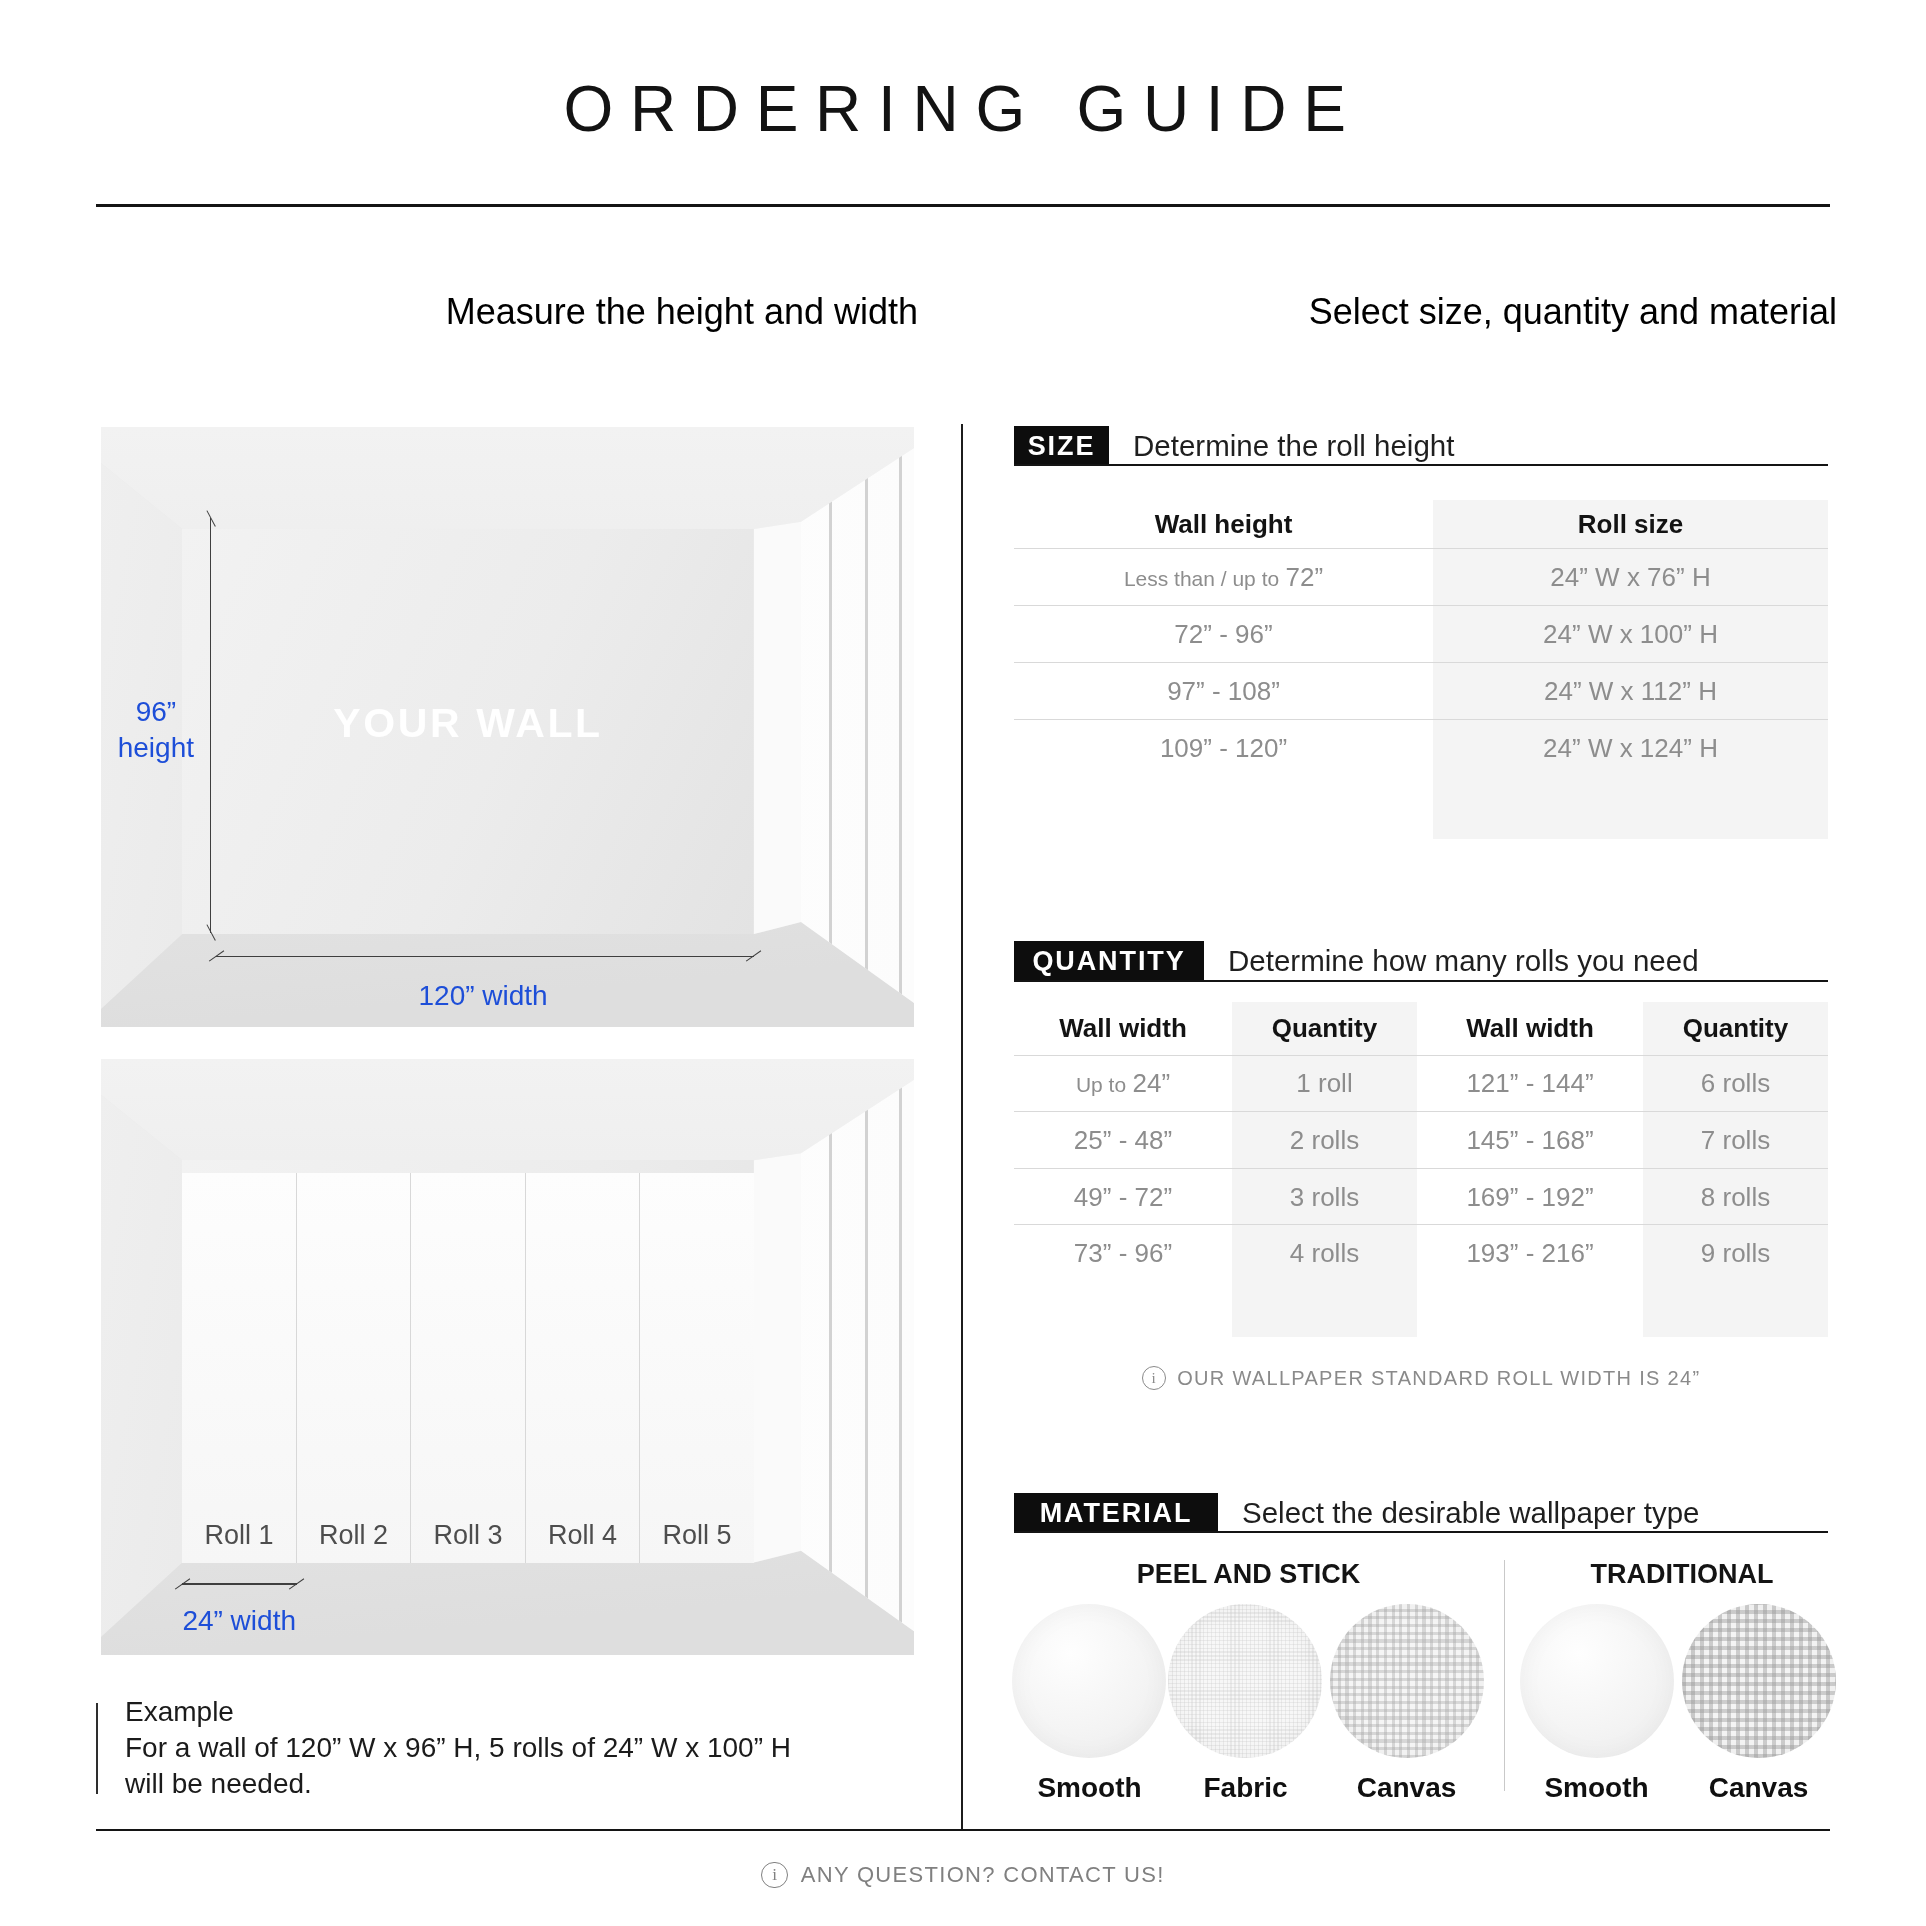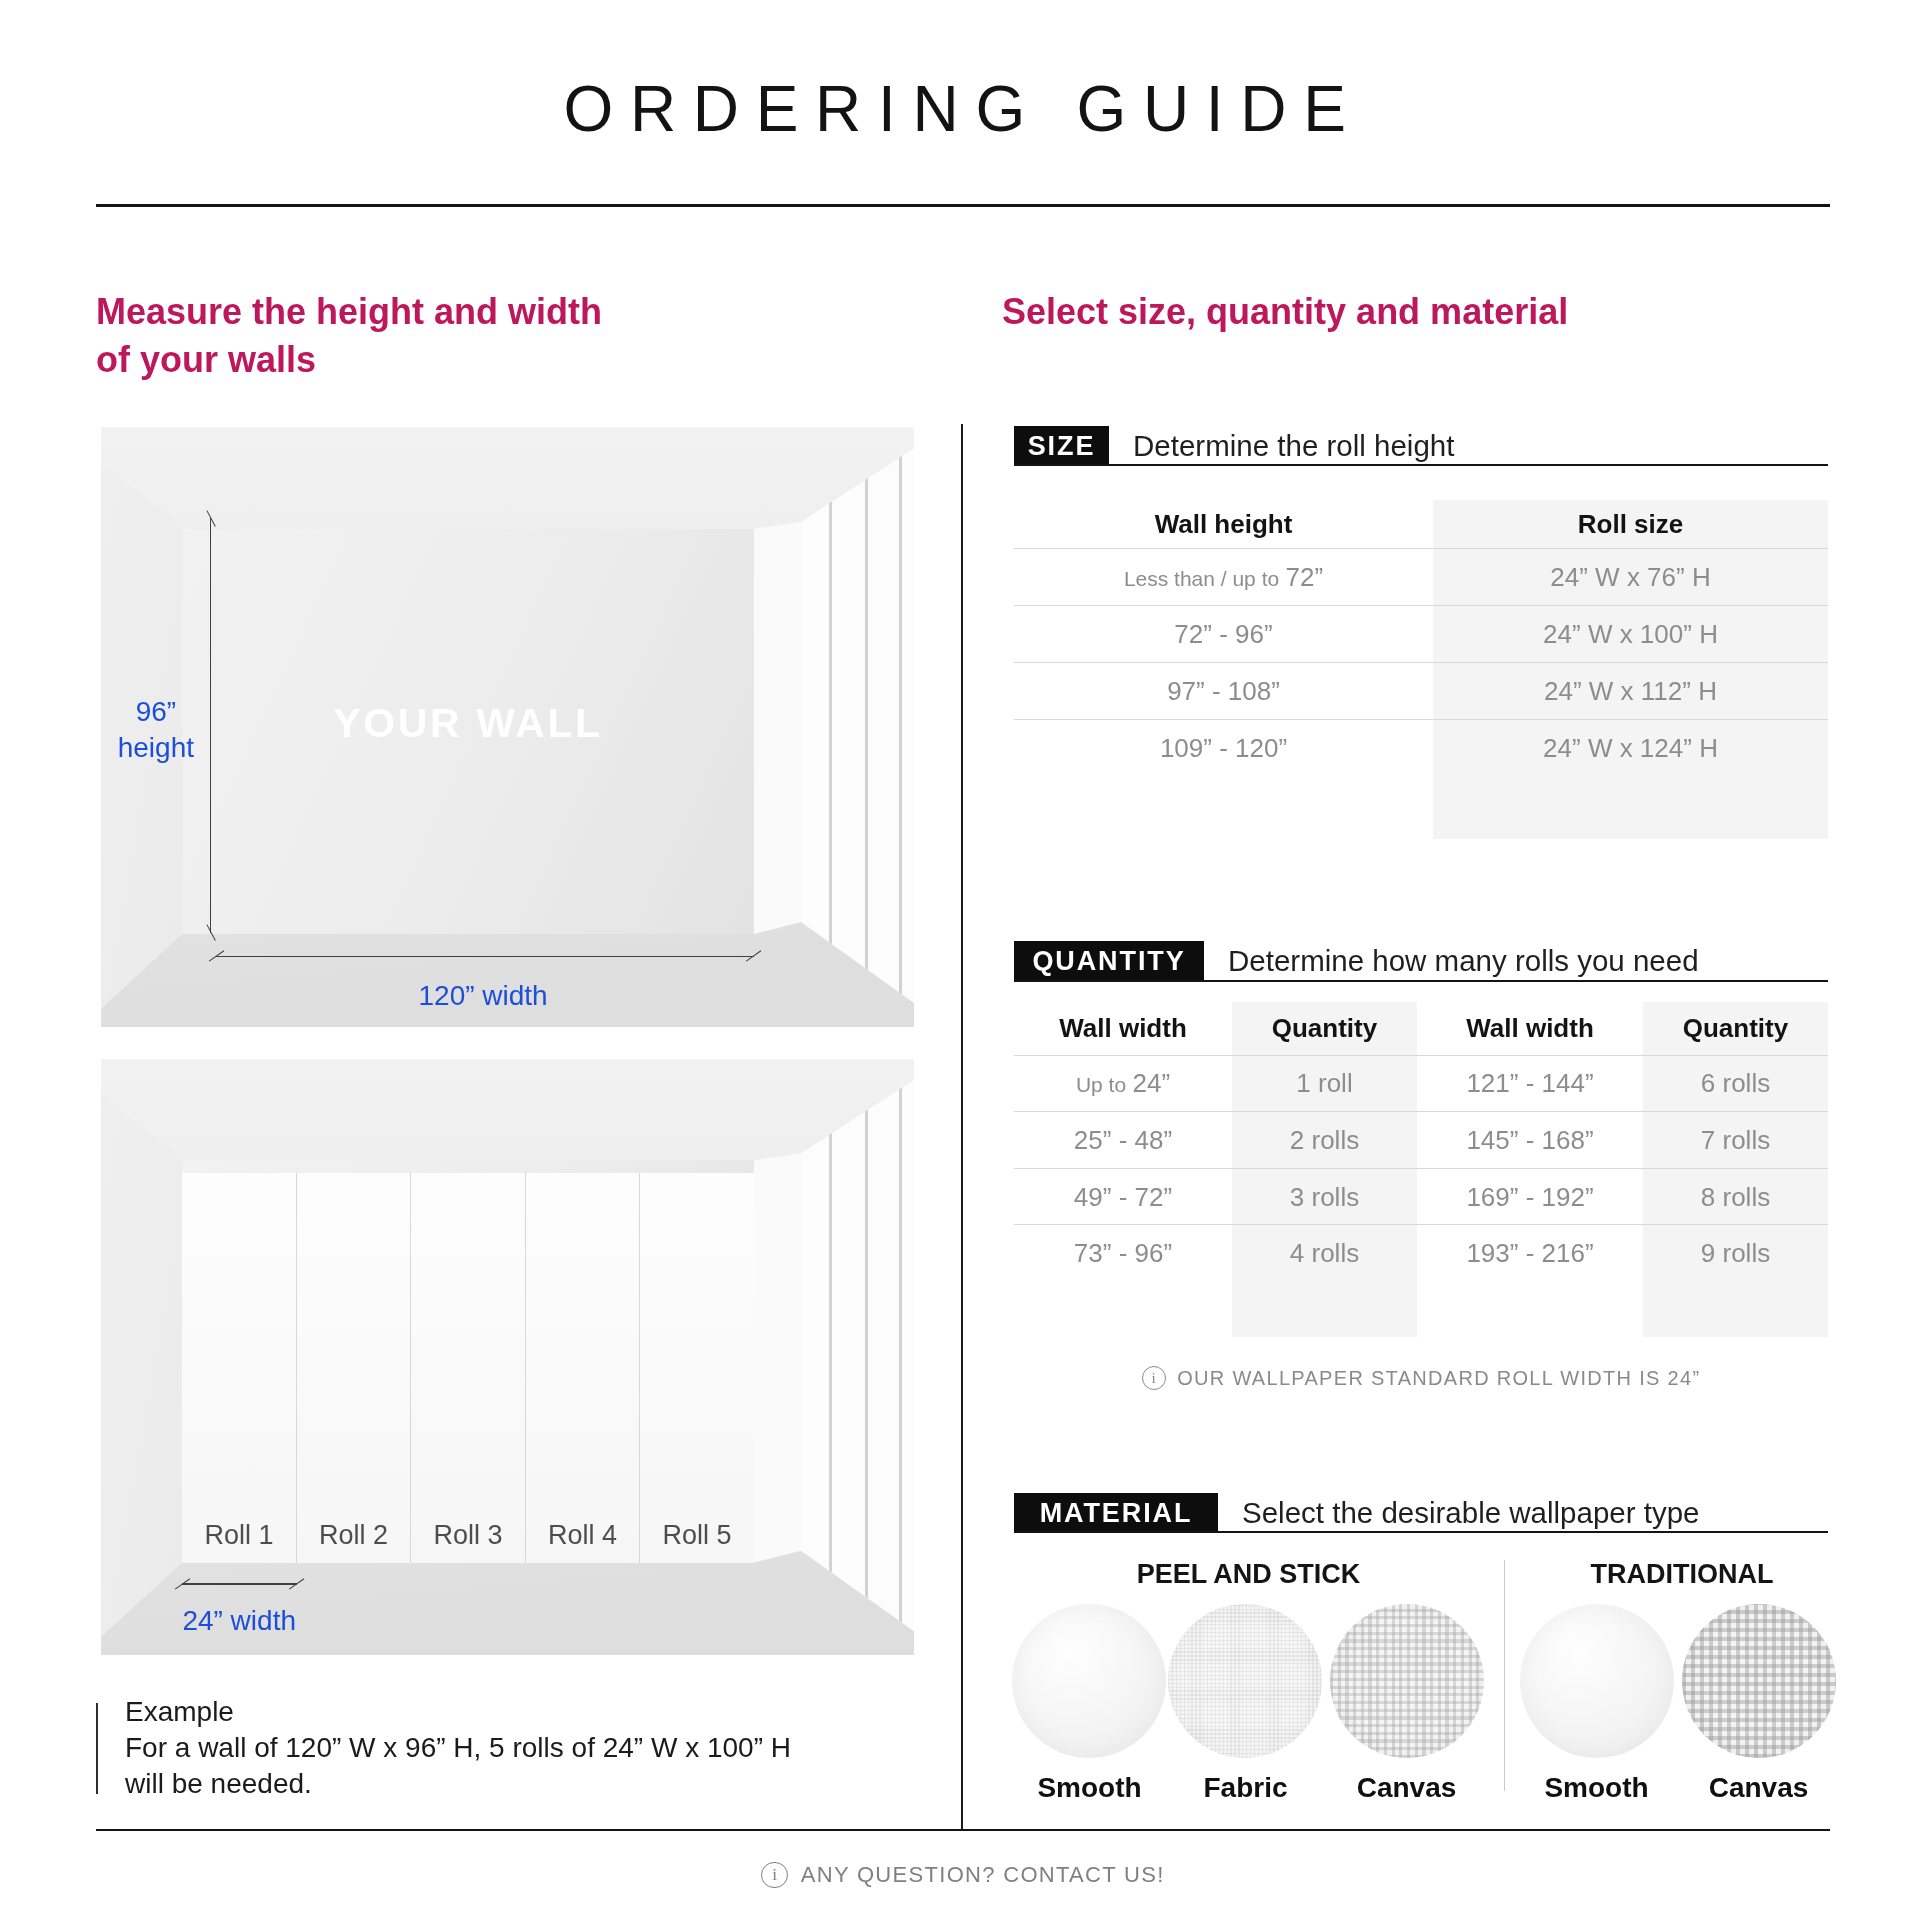--- a/index.html
+++ b/index.html
@@ -9,21 +9,21 @@
 
   
   .page-title{left:0;top:72px;width:1926px;text-align:center;font-size:64px;font-weight:500;
               letter-spacing:16.7px;color:#131313;}
   .rule{background:#141414;height:2.6px;}
   .top-rule{left:96px;top:204px;width:1734px;}
   .bottom-rule{left:96px;top:1829px;width:1734px;height:1.9px;}
   .col-divider{left:961px;top:424px;width:1.9px;height:1405px;background:#1c1c1c;}
 
   
-  .col-heading{font-size:36px;font-weight:700;color:#be185d;line-height:48px;text-align:left;}
+  .col-heading{font-size:36px;font-weight:400;color:#000000;line-height:48px;text-align:right;}
   .left-heading{left:96px;top:288px;width:822px;}
   .right-heading{left:1002px;top:288px;width:835px;}
 
   
   .room{overflow:hidden;background:#e9e9e9;}
   .room-img1{left:101px;top:427px;width:813px;height:600px;}
   .room-img2{left:101px;top:1059px;width:813px;height:596px;}
   .room .layer{position:absolute;inset:0;}
   .ceiling{clip-path:polygon(0 0,100% 0,100% 3.5%,86.1% 15.8%,80.3% 17%,10% 17%,0 6%);
            background:linear-gradient(180deg,#f2f2f2 0%,#e0e0e0 100%);}
@@ -115,21 +115,20 @@
 <body>
 
 <div id="canvas">
 
   <div class="abs page-title">ORDERING GUIDE</div>
   <div class="abs rule top-rule"></div>
   <div class="abs col-divider"></div>
 
   <div class="abs col-heading left-heading">
     <div>Measure the height and width</div>
-    <div>of your walls</div>
   </div>
 
   <div class="abs col-heading right-heading">Select size, quantity and material</div>
 
   <div class="abs room room-img1">
     <div class="layer ceiling"></div>
     <div class="layer left-wall"></div>
     <div class="back-wall"></div>
     <div class="layer floor"></div>
     <div class="layer pillar"></div>

